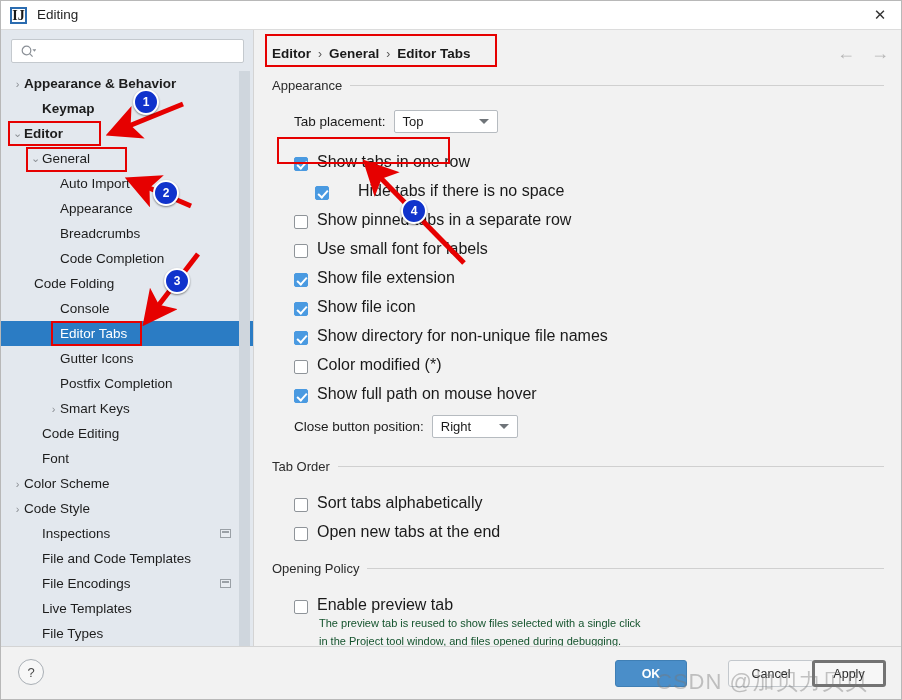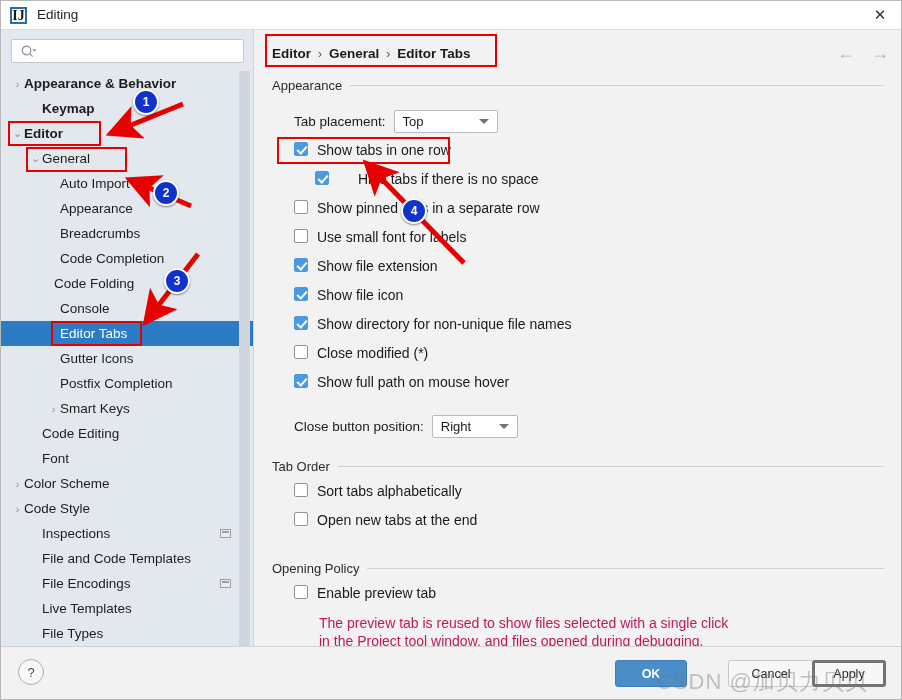--- a/index.html
+++ b/index.html
@@ -188,23 +188,23 @@
     height: 16px;
   }
   .sec-head .line {
     flex: 1 1 auto;
     height: 1px;
     background: #d0d0d0;
   }
 
   .cbrow {
     display: flex;
-    align-items: flex-start;
+    align-items: flex-end;
     height: 29px;
-    font-size: 14px;
+    font-size: 16px;
     color: #1a1a1a;
     white-space: nowrap;
     cursor: default;
   }
   .cb {
     width: 14px; height: 14px;
     border: 1px solid #8f9499;
     background: #ffffff;
     border-radius: 2px;
     box-sizing: border-box;
@@ -252,22 +252,22 @@
     position: absolute;
     right: 8px;
     top: 50%;
     margin-top: -2px;
     width: 0; height: 0;
     border-left: 5px solid transparent;
     border-right: 5px solid transparent;
     border-top: 5px solid #6f7479;
   }
   .hint {
-    font-size: 14px;
-    color: #be185d;
+    font-size: 11px;
+    color: #14532d;
     line-height: 18px;
     white-space: nowrap;
   }
 
   
   .bottombar {
     position: absolute;
     left: 0; top: 645px;
     width: 902px; height: 55px;
     background: #f2f2f2;
@@ -406,21 +406,21 @@
           <span class="tlabel">Appearance</span>
         </div>
         <div class="tree-row" style="padding-left: 46px;">
           <span class="twisty"></span>
           <span class="tlabel">Breadcrumbs</span>
         </div>
         <div class="tree-row" style="padding-left: 46px;">
           <span class="twisty"></span>
           <span class="tlabel">Code Completion</span>
         </div>
-        <div class="tree-row" style="padding-left: 40px;">
+        <div class="tree-row" style="padding-left: 20px;">
           <span class="twisty"></span>
           <span class="tlabel">Code Folding</span>
         </div>
         <div class="tree-row" style="padding-left: 46px;">
           <span class="twisty"></span>
           <span class="tlabel">Console</span>
         </div>
         <div class="tree-row selected" style="padding-left: 46px;">
           <span class="twisty"></span>
           <span class="tlabel">Editor Tabs</span>
@@ -532,21 +532,21 @@
           <div class="cbrow" style="padding-left: 22px;">
             <span class="cb checked"></span>
             <span>Show file icon</span>
           </div>
           <div class="cbrow" style="padding-left: 22px;">
             <span class="cb checked"></span>
             <span>Show directory for non-unique file names</span>
           </div>
           <div class="cbrow" style="padding-left: 22px;">
             <span class="cb"></span>
-            <span>Close modified (*)</span>
+            <span>Color modified (*)</span>
           </div>
           <div class="cbrow" style="padding-left: 22px;">
             <span class="cb checked"></span>
             <span>Show full path on mouse hover</span>
           </div>
         </div>
 
       <div class="fieldrow" style="margin-top:8px; padding-left:22px;">
         <span>Close button position:</span>
         <div class="combo" style="width:86px;">

